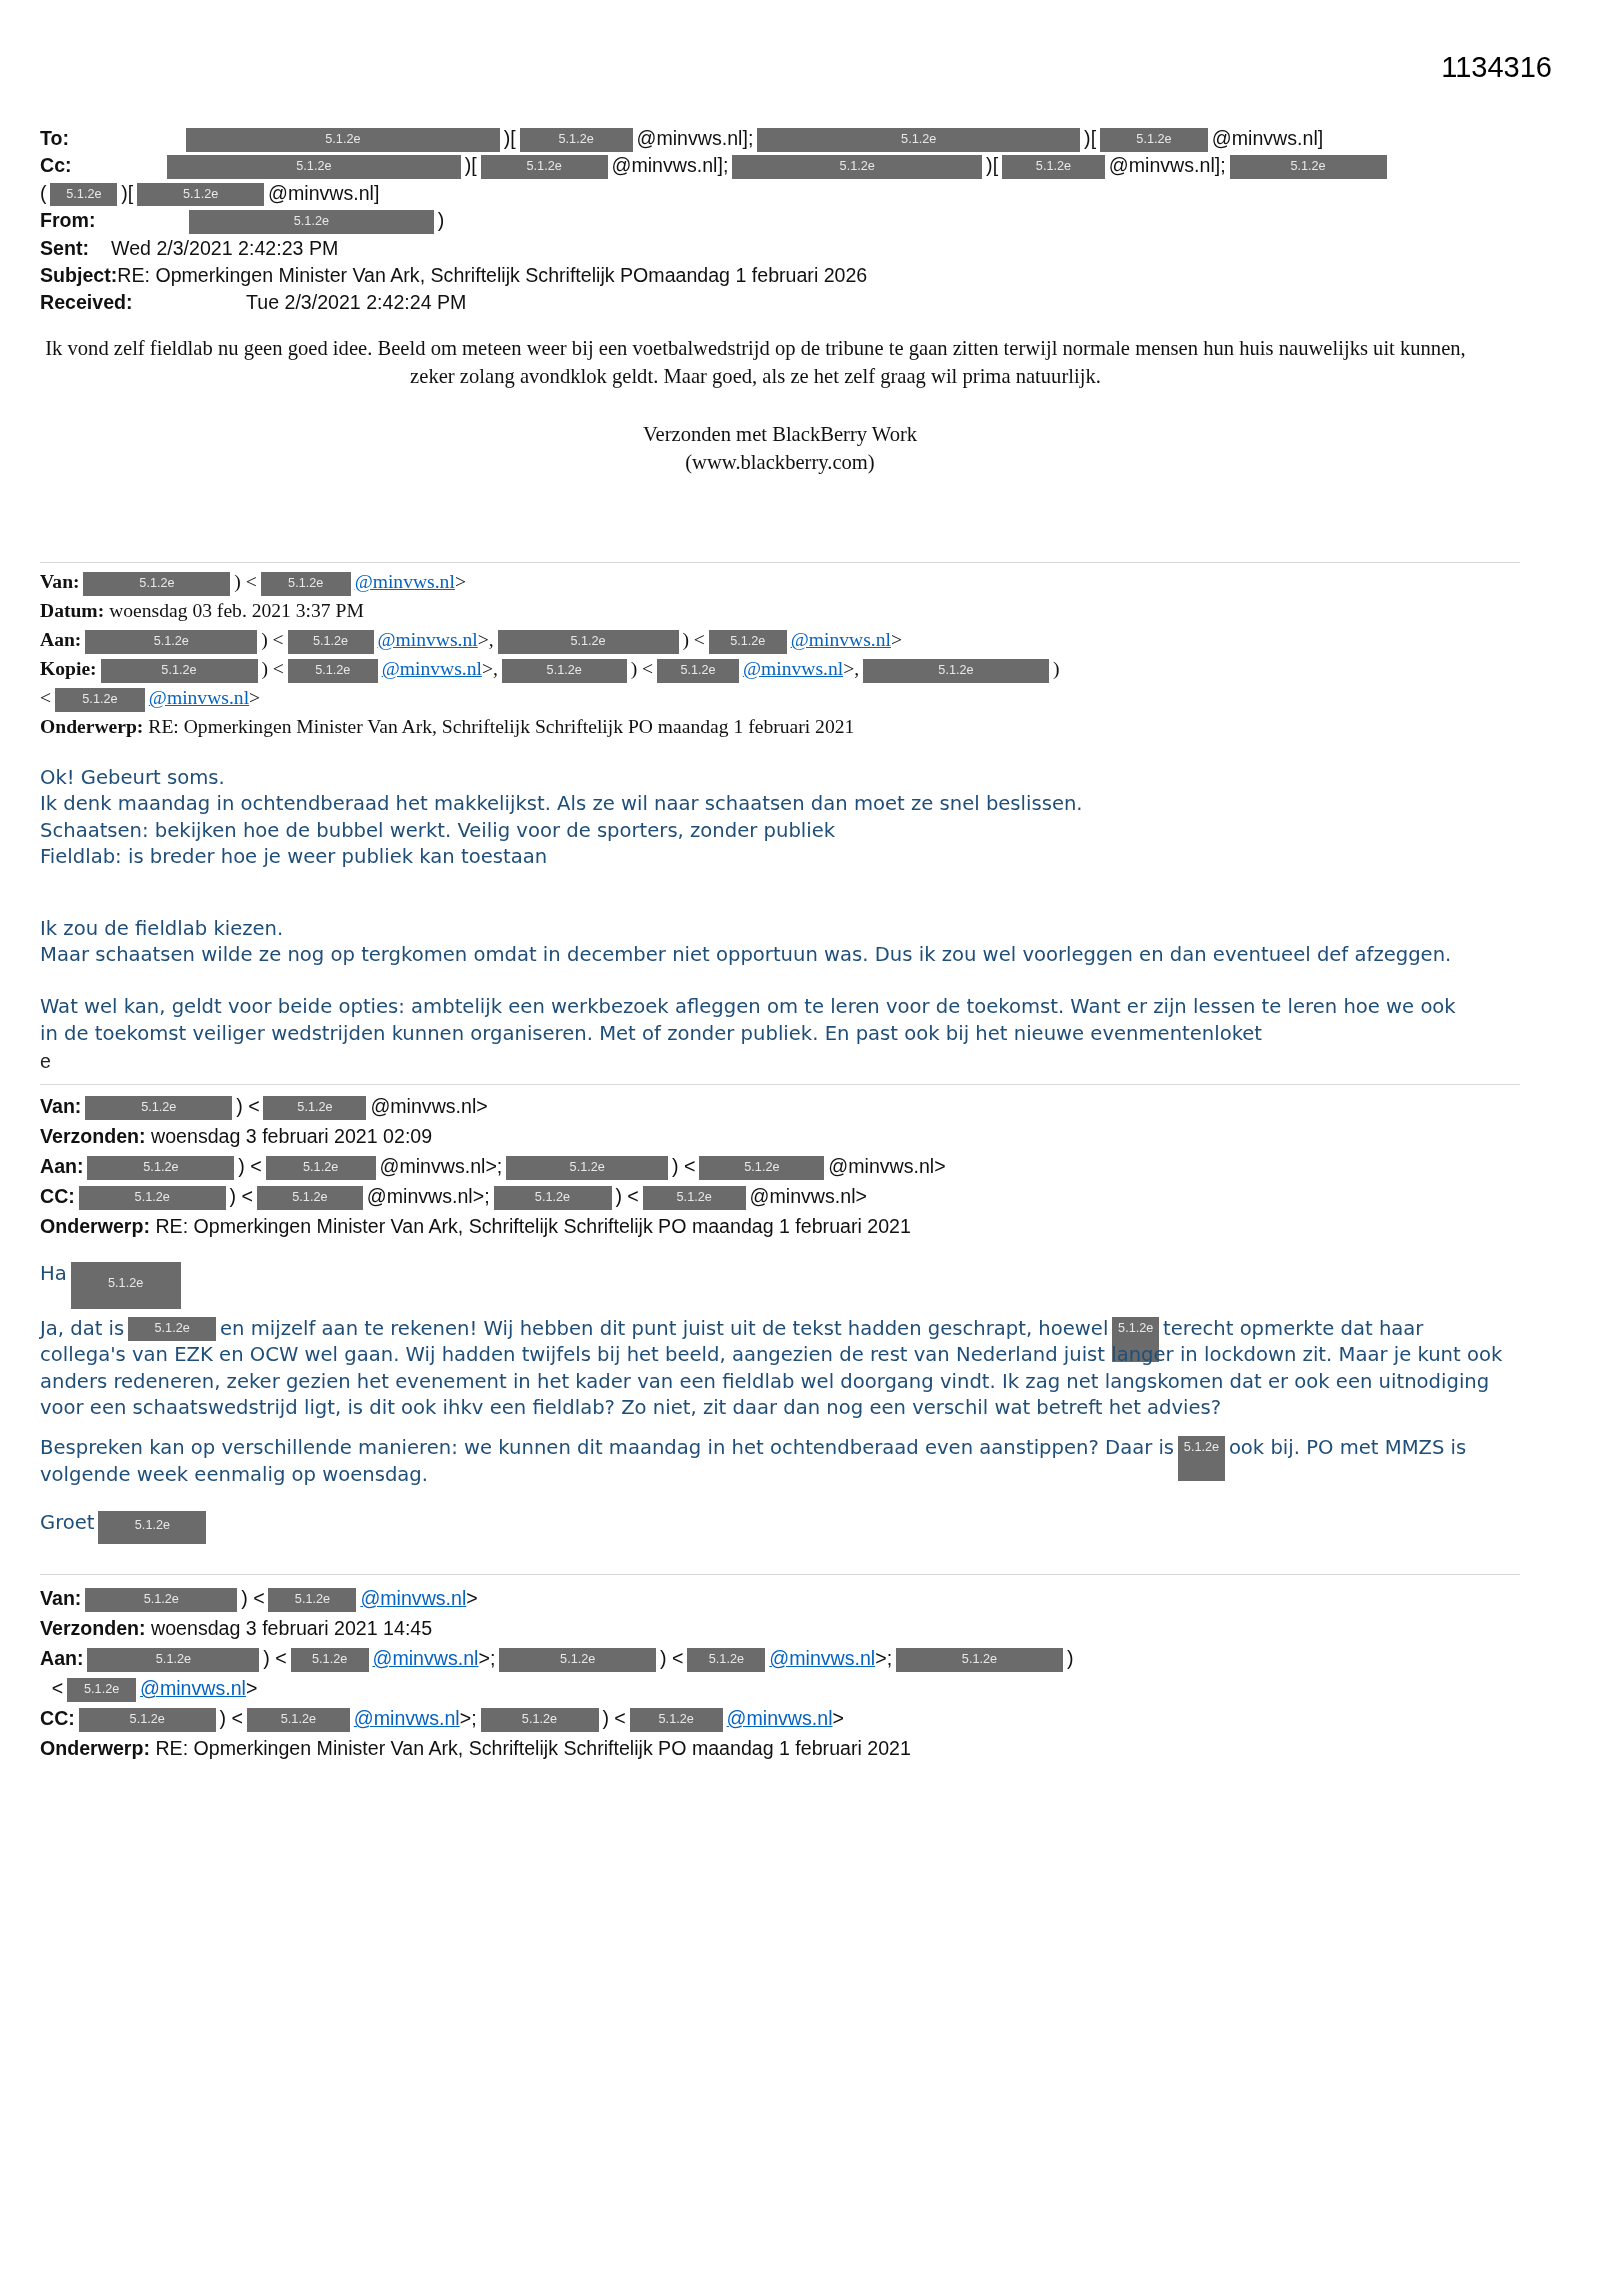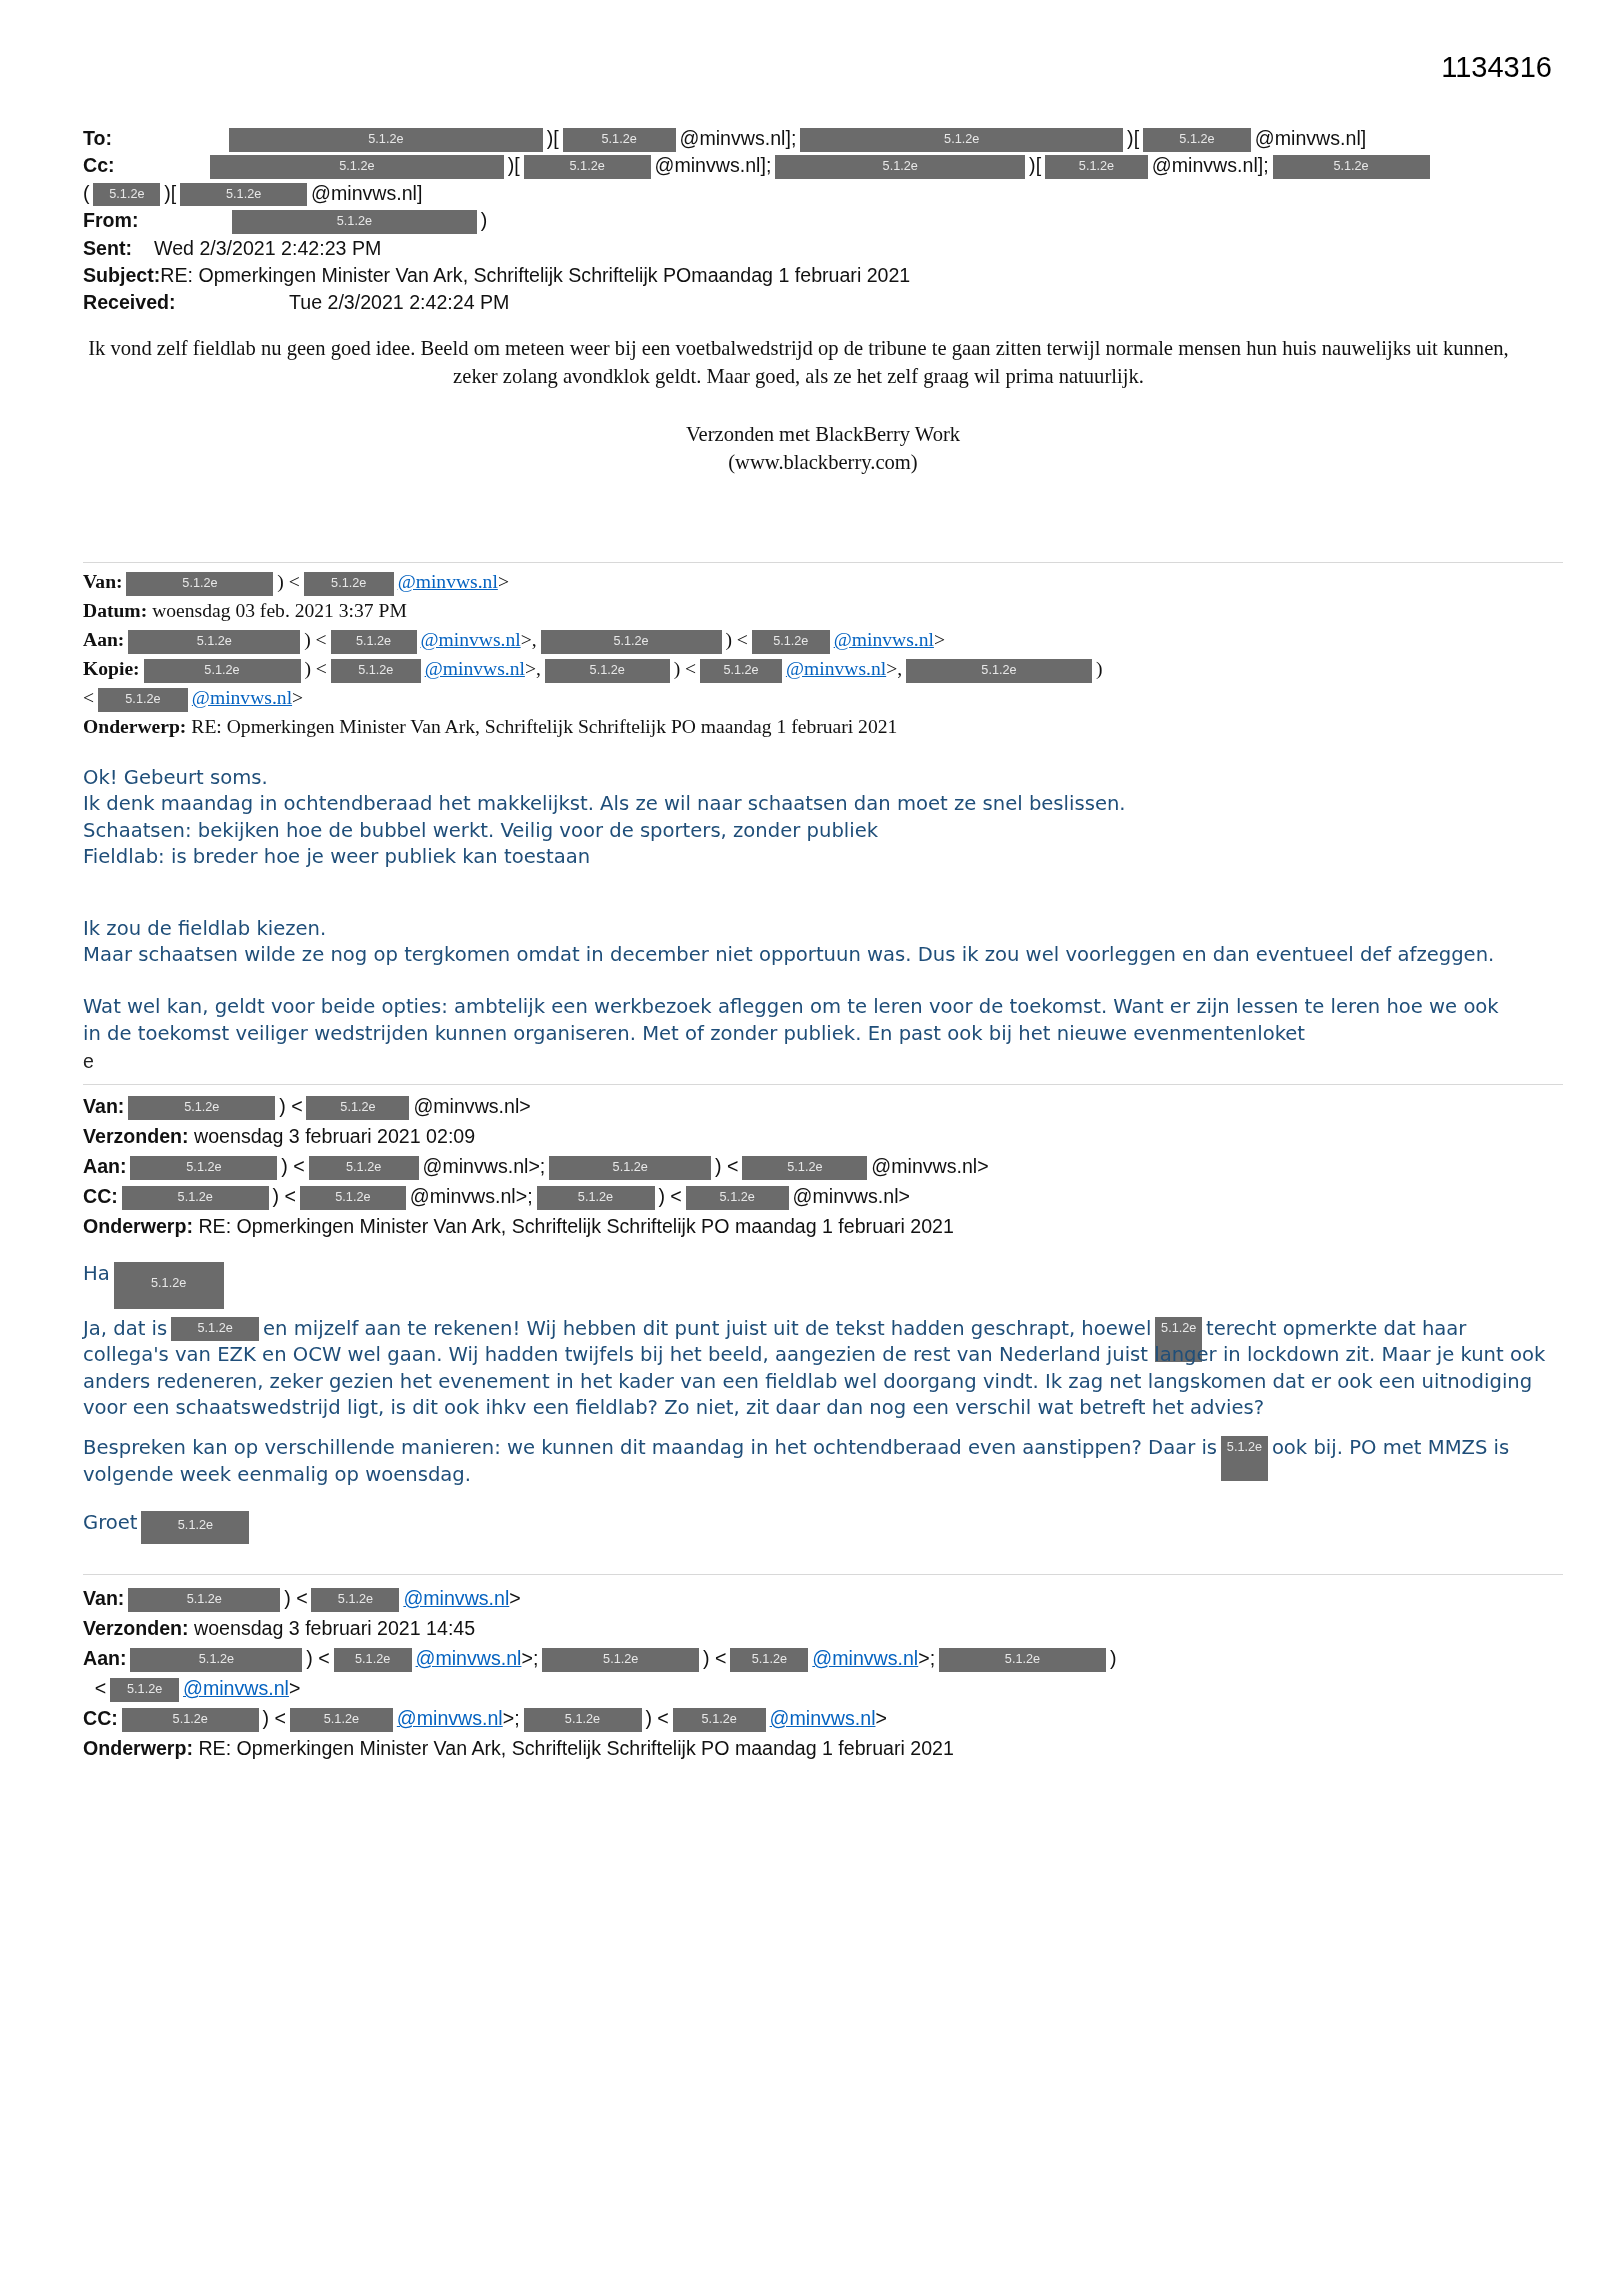--- a/index.html
+++ b/index.html
@@ -1,18 +1,18 @@
 <!DOCTYPE html>
 <html style="--blue: #1f4e79; --link: #0563c1; --red-bg: #6b6b6b; --red-fg: #e8e8e8; --rule: #d8d8d8;"><head>
 <meta charset="utf-8">
 <style>
   html,body{margin:0;padding:0;background:#ffffff;}
   body{width:1621px;height:2292px;position:relative;font-family:"Liberation Sans",sans-serif;color:#111;}
   .doc-number{position:absolute;top:51px;right:69px;font:29px "Liberation Sans",sans-serif;color:#000;}
-  .content{padding:125px 59px 0 83px;width:1480px;}
+  .content{padding:125px 59px 0 40px;width:1480px;}
   .hrow{white-space:normal;}
   .lbl{font-weight:bold;display:inline-block;}
   .lbl:empty{display:none;}
   .lw145{min-width:142px}.lw125{min-width:123px}.lw148{min-width:145px}.lw72{min-width:71px}
   .sansA{font:19.6px/27.4px "Liberation Sans",sans-serif;}
   .sansA .lbl{font-size:19.6px;}
   .serifTxt{font:20.6px/28px "Liberation Serif",serif;margin:0;text-align:center;}
   .serifHdr{font:19.6px/29px "Liberation Serif",serif;}
   .sansB{font:19.6px/30px "Liberation Sans",sans-serif;}
   .blue{font:19.6px/26.5px "DejaVu Sans",sans-serif;color:var(--blue,#1f4e79);}
@@ -46,21 +46,21 @@
 <div class="doc-number">1134316</div>
 
 <div class="content">
 
   <div class="blk1 sansA">
     <div class="hrow"><span class="lbl lw145">To:</span><span class="segs"><span class="red" style="width: 314px; line-height: 23.5px;">5.1.2e</span><span>)[</span><span class="red" style="width: 113px; line-height: 23.5px;">5.1.2e</span><span>@minvws.nl];</span><span class="red" style="width: 323px; line-height: 23.5px;">5.1.2e</span><span>)[</span><span class="red" style="width: 108px; line-height: 23.5px;">5.1.2e</span><span>@minvws.nl]</span></span></div>
     <div class="hrow"><span class="lbl lw125">Cc:</span><span class="segs"><span class="red" style="width: 294px; line-height: 23.5px;">5.1.2e</span><span>)[</span><span class="red" style="width: 127px; line-height: 23.5px;">5.1.2e</span><span>@minvws.nl];</span><span class="red" style="width: 250px; line-height: 23.5px;">5.1.2e</span><span>)[</span><span class="red" style="width: 103px; line-height: 23.5px;">5.1.2e</span><span>@minvws.nl];</span><span class="red" style="width: 157px; line-height: 23.5px;">5.1.2e</span></span></div>
     <div class="hrow"><span class="segs"><span>(</span><span class="red" style="width: 67px; line-height: 23.5px;">5.1.2e</span><span>)[</span><span class="red" style="width: 127px; line-height: 23.5px;">5.1.2e</span><span>@minvws.nl]</span></span></div>
     <div class="hrow"><span class="lbl lw148">From:</span><span class="segs"><span class="red" style="width: 245px; line-height: 23.5px;">5.1.2e</span><span>)</span></span></div>
     <div class="hrow"><span class="lbl lw72">Sent:</span><span class="segs"><span>Wed 2/3/2021 2:42:23 PM</span></span></div>
-    <div class="hrow"><span class="lbl lw72">Subject:</span><span class="segs"><span>RE: Opmerkingen Minister Van Ark, Schriftelijk Schriftelijk POmaandag 1 februari 2021</span></span></div>
+    <div class="hrow"><span class="lbl lw72">Subject:</span><span class="segs"><span>RE: Opmerkingen Minister Van Ark, Schriftelijk Schriftelijk POmaandag 1 februari 2026</span></span></div>
     <div class="hrow"><span class="lbl lw148">Received:</span><span class="segs"><span style="display: inline-block; width: 61px;"></span><span>Tue 2/3/2021 2:42:24 PM</span></span></div>
   </div>
 
   <p class="serifTxt body1">Ik vond zelf fieldlab nu geen goed idee. Beeld om meteen weer bij een voetbalwedstrijd op de tribune te gaan zitten terwijl normale mensen hun huis nauwelijks uit kunnen, zeker zolang avondklok geldt. Maar goed, als ze het zelf graag wil prima natuurlijk.</p>
 
   <div class="serifTxt sig">
     <div>Verzonden met BlackBerry Work</div>
     <div>(www.blackberry.com)</div>
   </div>
 

